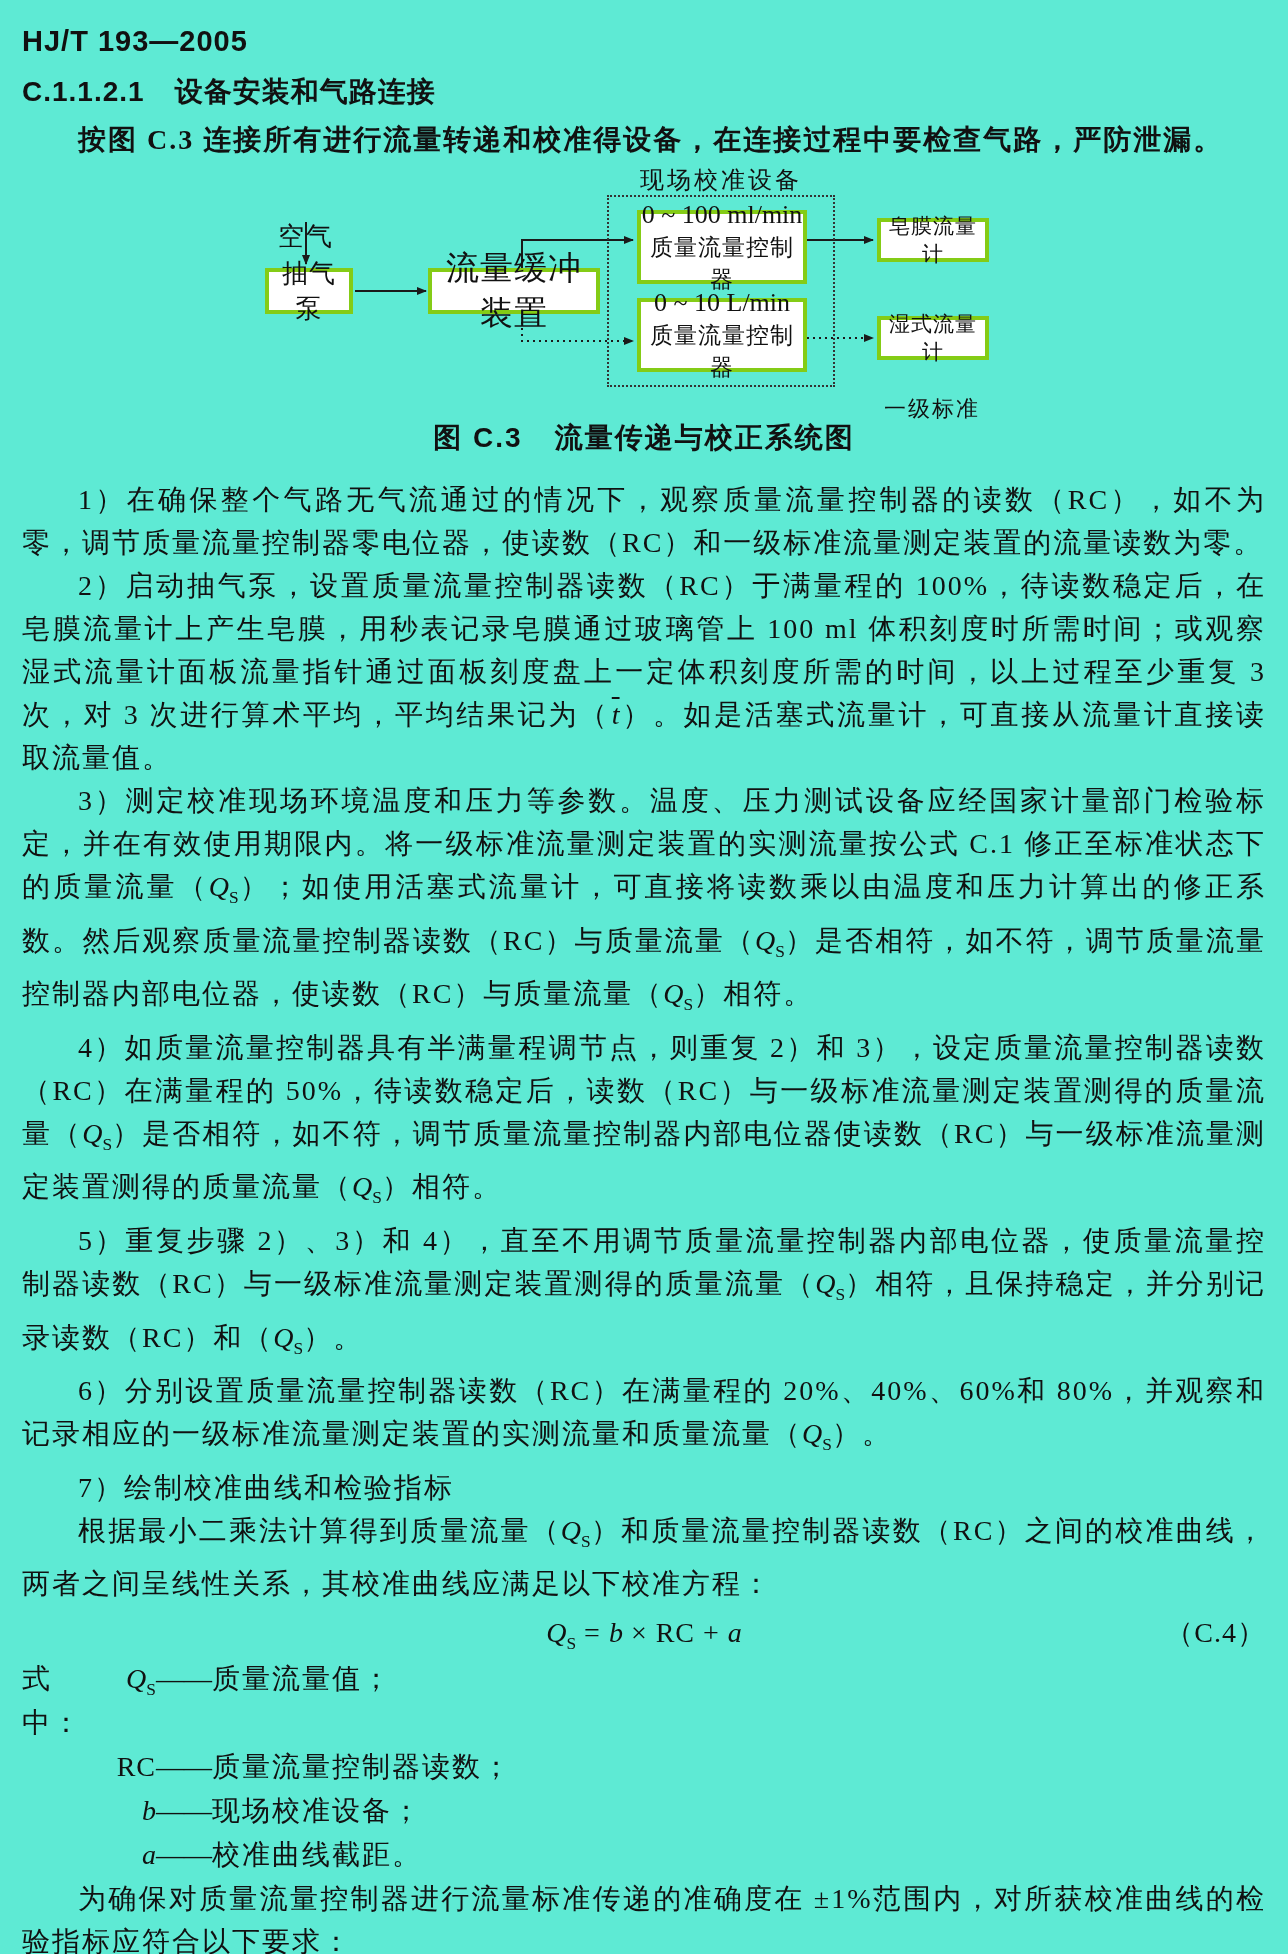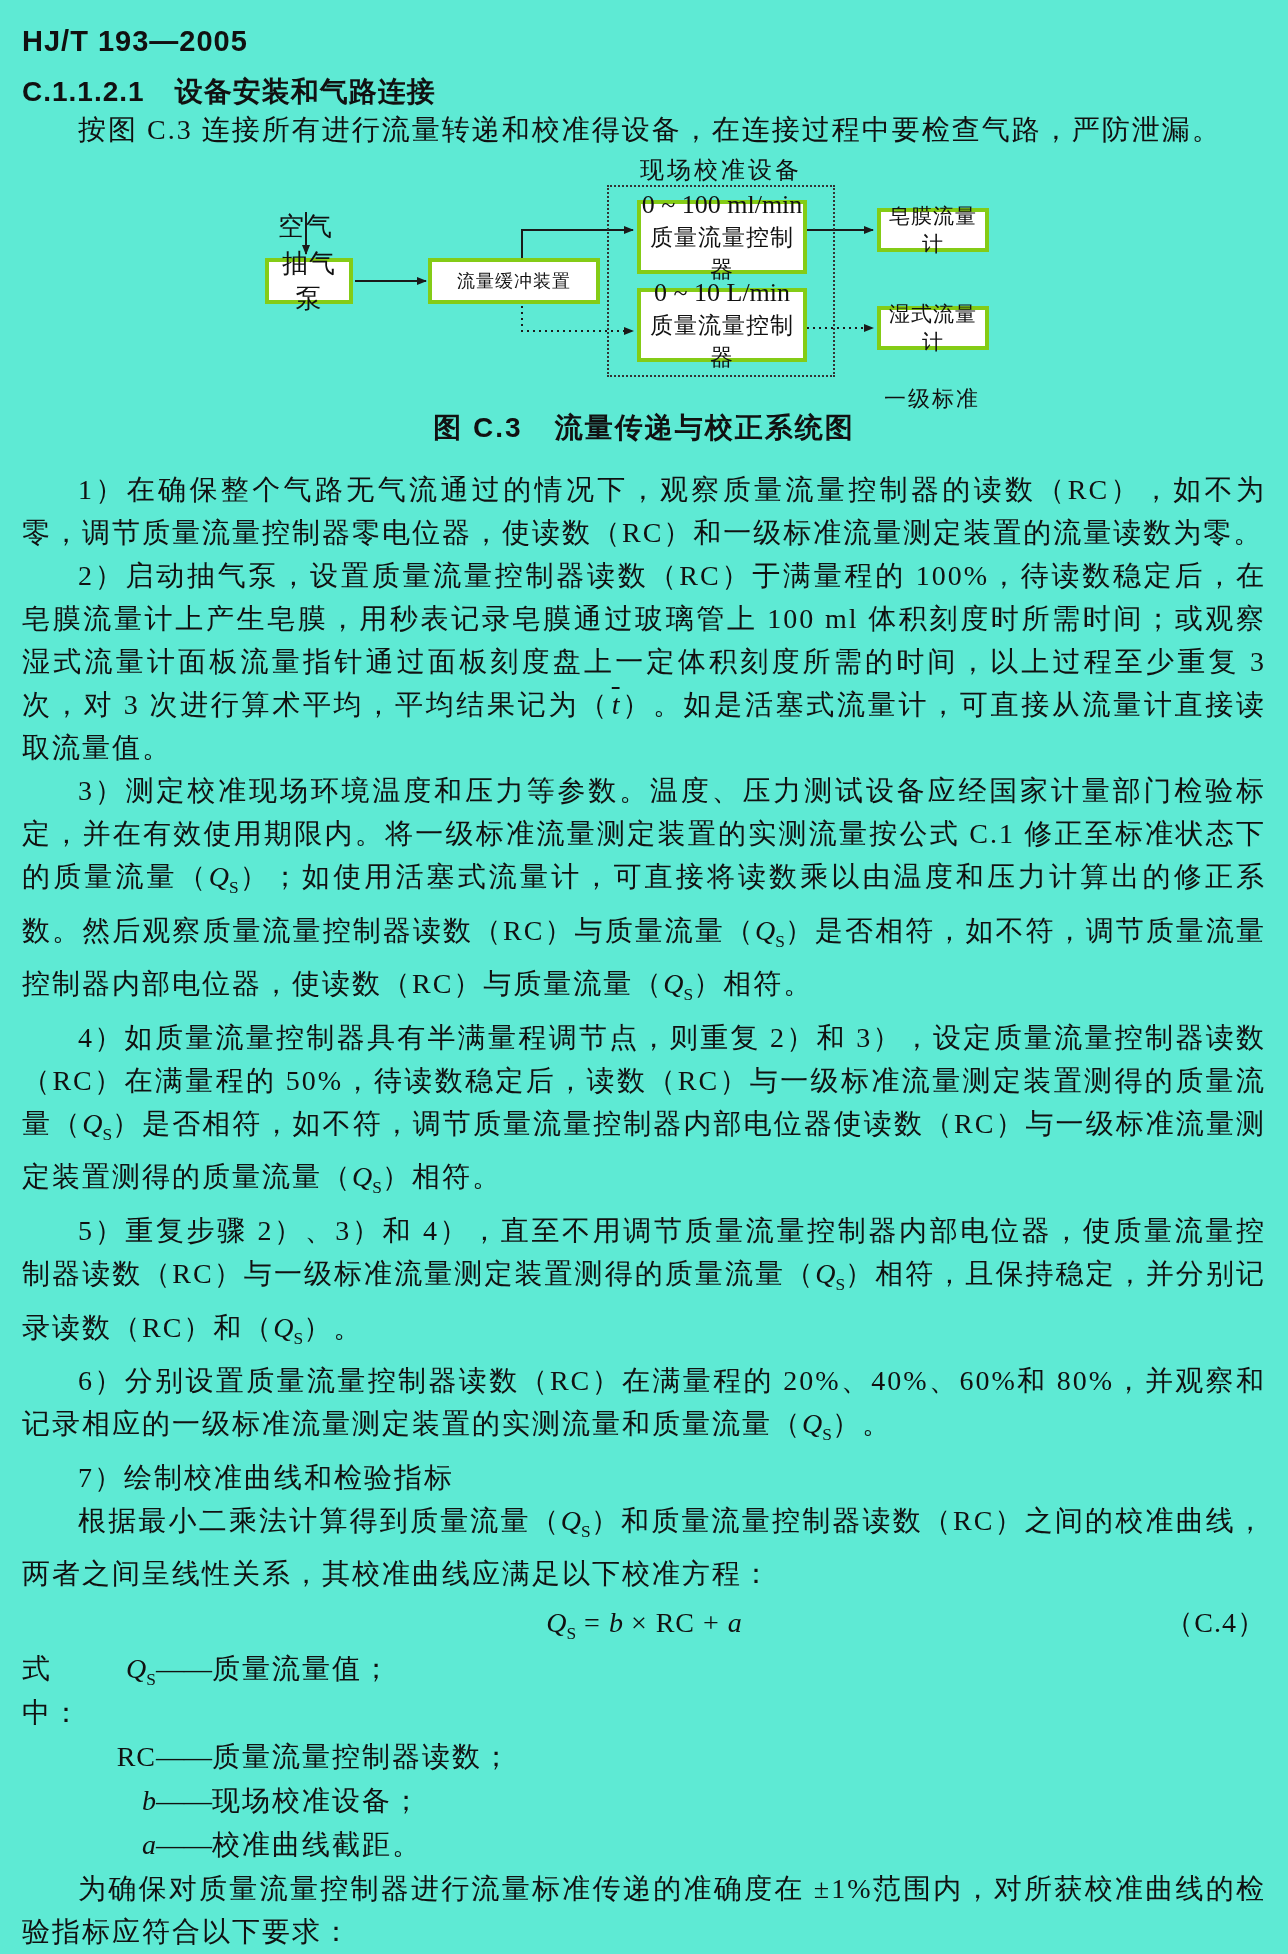--- a/index.html
+++ b/index.html
@@ -23,21 +23,21 @@
     font-weight:bold;font-size:28px;line-height:32px;
     letter-spacing:1px;
   }
   .heading .hnum{margin-right:30px;}
   .h1{margin-top:20px;}
   .h2{margin-top:16px;}
   .para{
     margin:0;font-size:28px;line-height:43px;
     letter-spacing:2px;text-align:justify;text-indent:2em;
   }
-  .para.first{}
+  .para.first{margin-top:10px;font-weight:bold;}
   .items{margin-top:23px;}
   i.var{font-family:"Liberation Serif",serif;font-style:italic;letter-spacing:0;}
   sub{font-size:0.62em;letter-spacing:0;}
   .tbar{text-decoration:overline;padding:0 2px;}
   
   .diagram{position:relative;height:238px;margin-top:2px;}
   .dbox{
     position:absolute;border:4px solid #84cc16;background:#fff;
     display:flex;flex-direction:column;align-items:center;justify-content:center;
     box-sizing:border-box;text-align:center;letter-spacing:1px;
@@ -97,21 +97,21 @@
       <path d="M500,153 L500,178 L611,178" stroke="#1a1a1a" stroke-width="2" stroke-dasharray="2 4" fill="none" marker-end="url(#arr)"></path>
       <path d="M785,175 L851,175" stroke="#1a1a1a" stroke-width="2" stroke-dasharray="2 4" fill="none" marker-end="url(#arr)"></path>
     </svg>
 
     <div class="dlabel" style="left:256px;top:28px;font-size:26px;">空气</div>
 
     <div class="dbox" style="left:243px;top:105px;width:88px;height:46px;font-size:26px;">
       <span>抽气泵</span>
     </div>
 
-    <div class="dbox" style="left:406px;top:105px;width:172px;height:46px;font-size:18px;">
+    <div class="dbox" style="left:406px;top:105px;width:172px;height:46px;font-size:33px;">
       <span>流量缓冲装置</span>
     </div>
 
     <div class="enclosure" style="left:585px;top:32px;width:228px;height:192px;"></div>
     <div class="enclosure-label" style="left:585px;top:1px;width:228px;">现场校准设备</div>
 
     <div class="dbox" style="left:615px;top:47px;width:170px;height:74px;">
       <span class="mfc-range">0 ~ 100 ml/min</span>
       <span class="mfc-name">质量流量控制器</span>
     </div>

